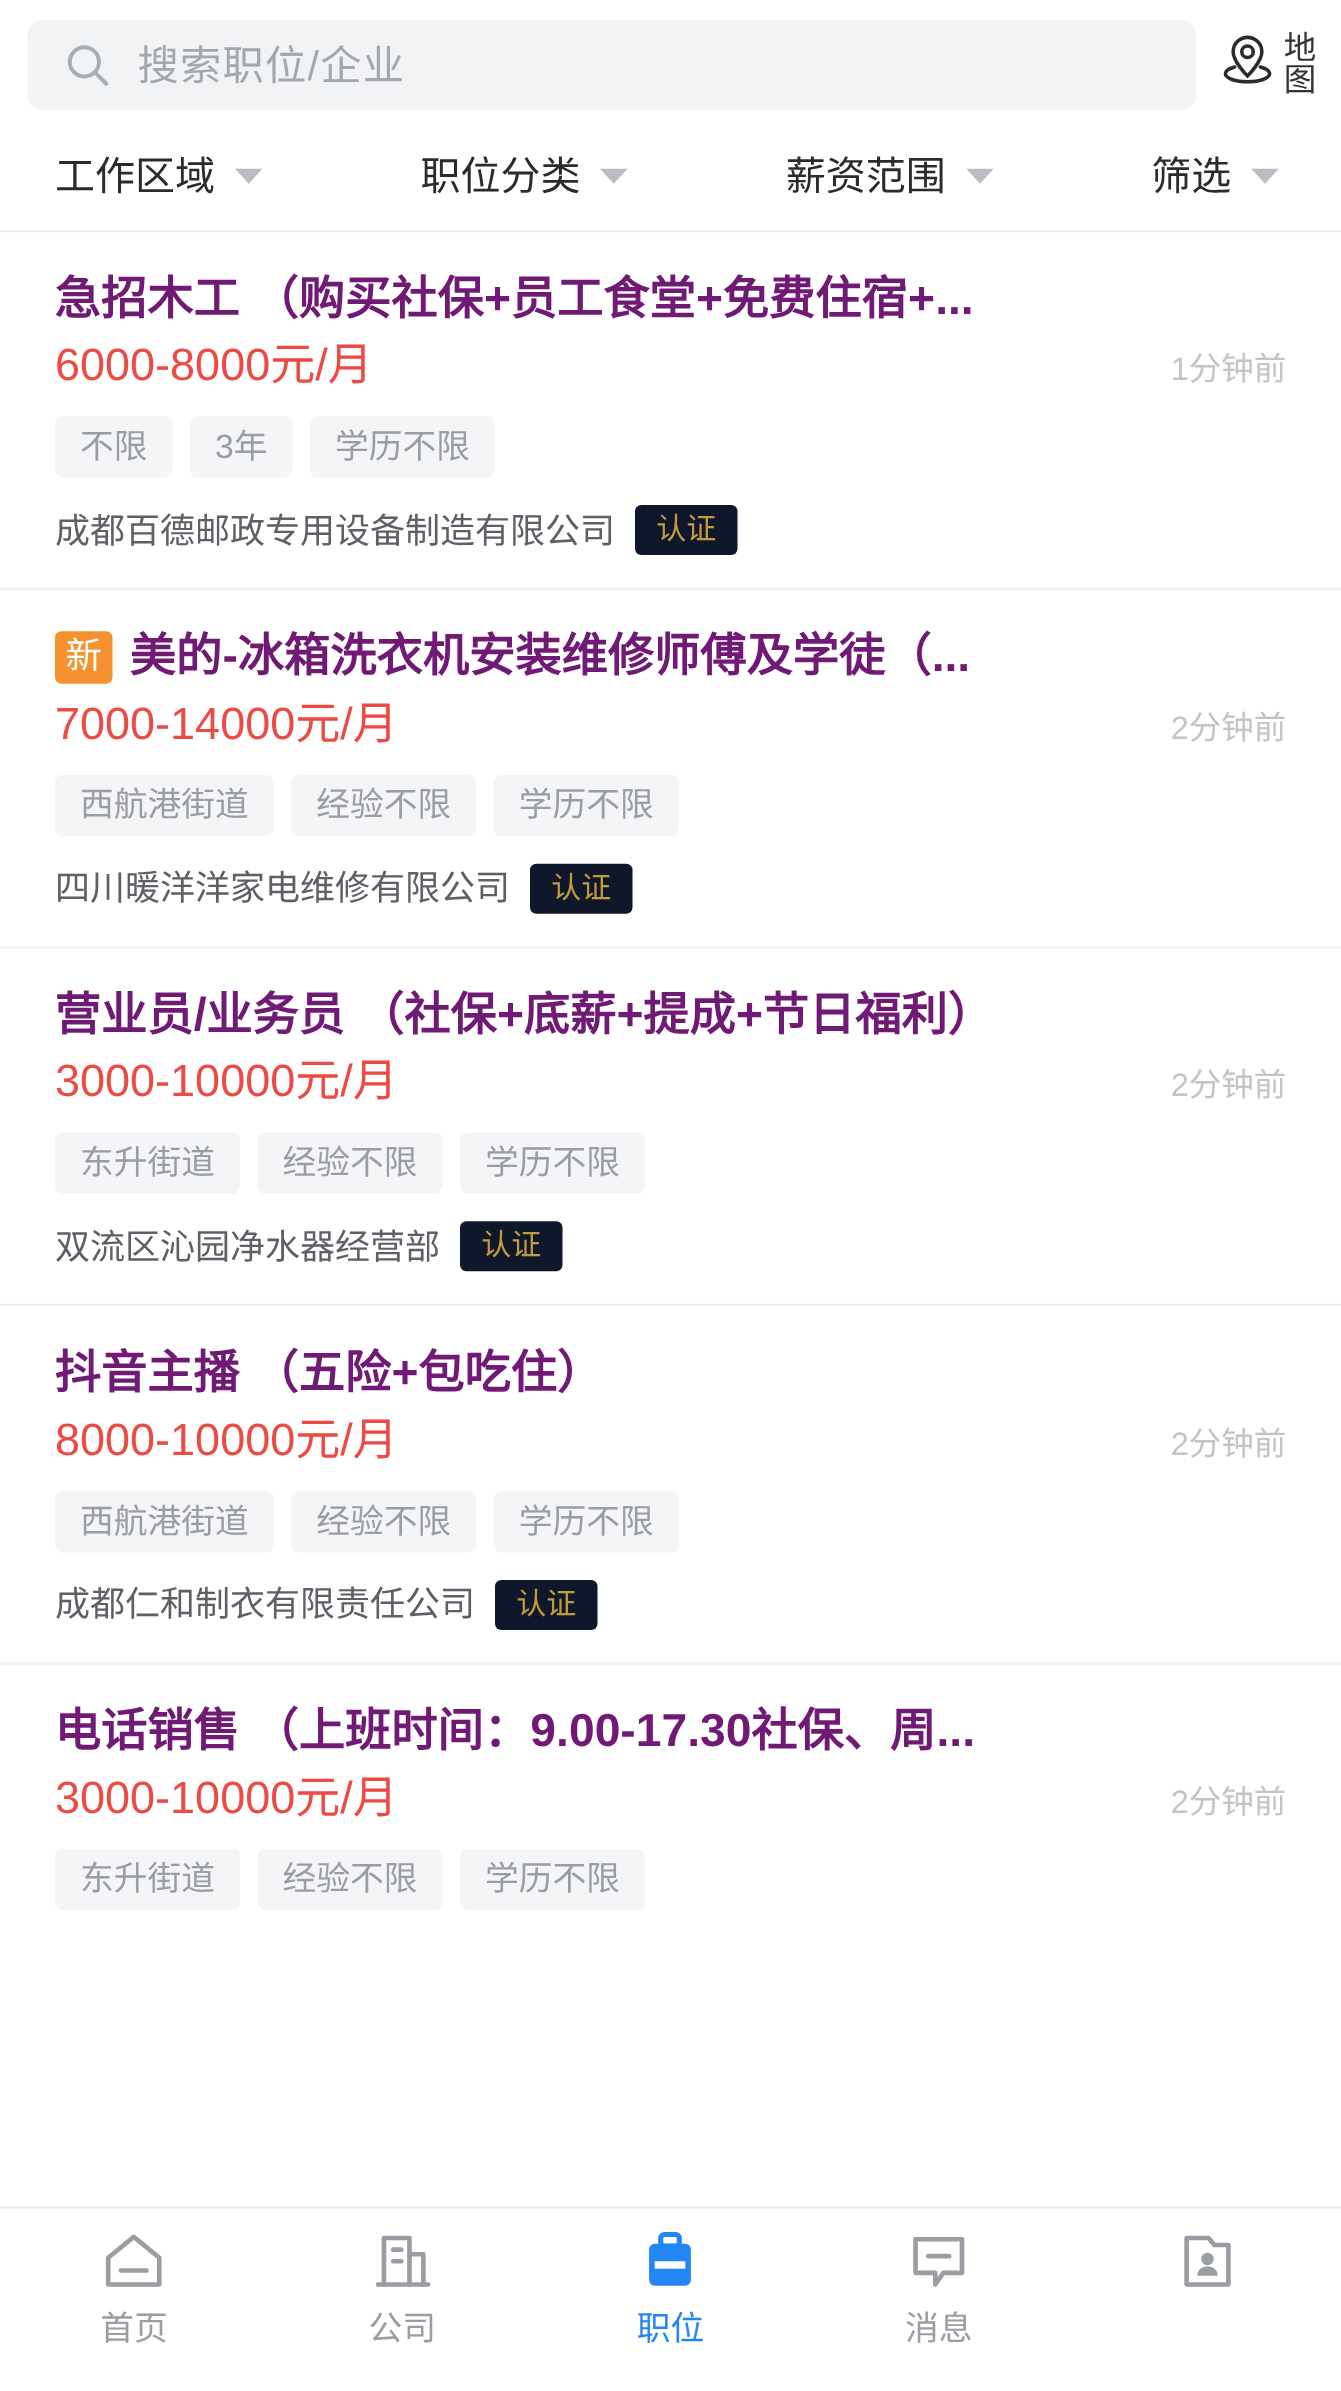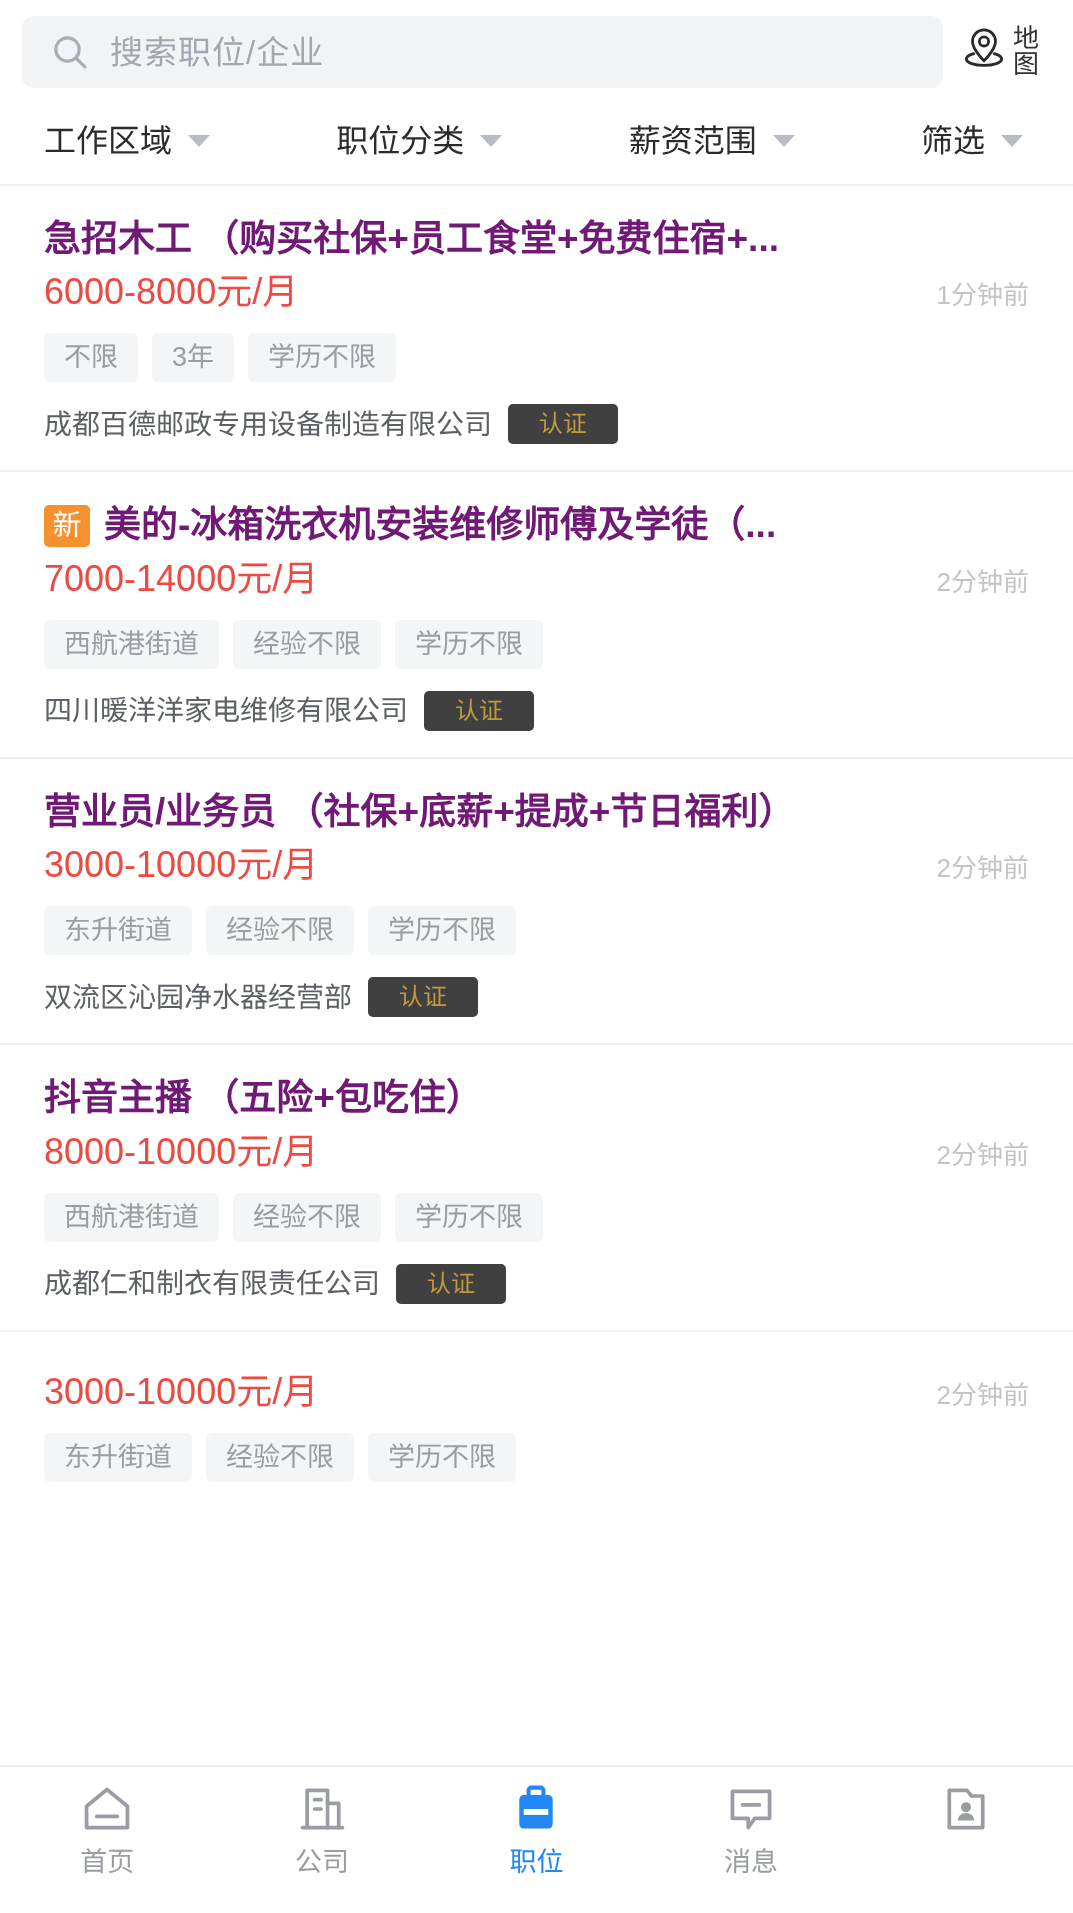--- a/index.html
+++ b/index.html
@@ -18,21 +18,21 @@
     height: 1913px;
     background: #ffffff;
     display: flex;
     flex-direction: column;
   }
 
   
   .search-header {
     display: flex;
     align-items: center;
-    padding: 16px 22px 10px 22px;
+    padding: 16px 8px 10px 22px;
     gap: 18px;
     background: #ffffff;
     flex: none;
   }
 
   .search-box {
     flex: 1;
     height: 72px;
     background: #f2f3f5;
     border-radius: 12px;
@@ -175,24 +175,24 @@
     align-items: center;
     gap: 16px;
     margin-top: 22px;
   }
   .company-name {
     font-size: 28px;
     color: #5d6066;
     line-height: 1.2;
   }
   .verify-badge {
-    background: #404040;
+    background: #0f172a;
     color: #c19a3e;
     font-size: 24px;
-    padding: 8px 31px;
+    padding: 8px 17px;
     border-radius: 5px;
     line-height: 1;
     white-space: nowrap;
   }
 
   
   .tabbar {
     flex: none;
     height: 148px;
     border-top: 2px solid #eeeeee;
@@ -365,20 +365,23 @@
         <span class="tag">经验不限</span>
         <span class="tag">学历不限</span>
       </div>
       <div class="company-row">
         <span class="company-name">成都仁和制衣有限责任公司</span>
         <span class="verify-badge">认证</span>
       </div>
     </div>
 
     <div class="job-card">
+      <div class="job-title-row">
+        <span class="job-title">电话销售 （上班时间：9.00-17.30社保、周...</span>
+      </div>
       <div class="salary-row">
         <span class="salary">3000-10000元/月</span>
         <span class="posted-time">2分钟前</span>
       </div>
       <div class="tag-row">
         <span class="tag">东升街道</span>
         <span class="tag">经验不限</span>
         <span class="tag">学历不限</span>
       </div>
     </div>

